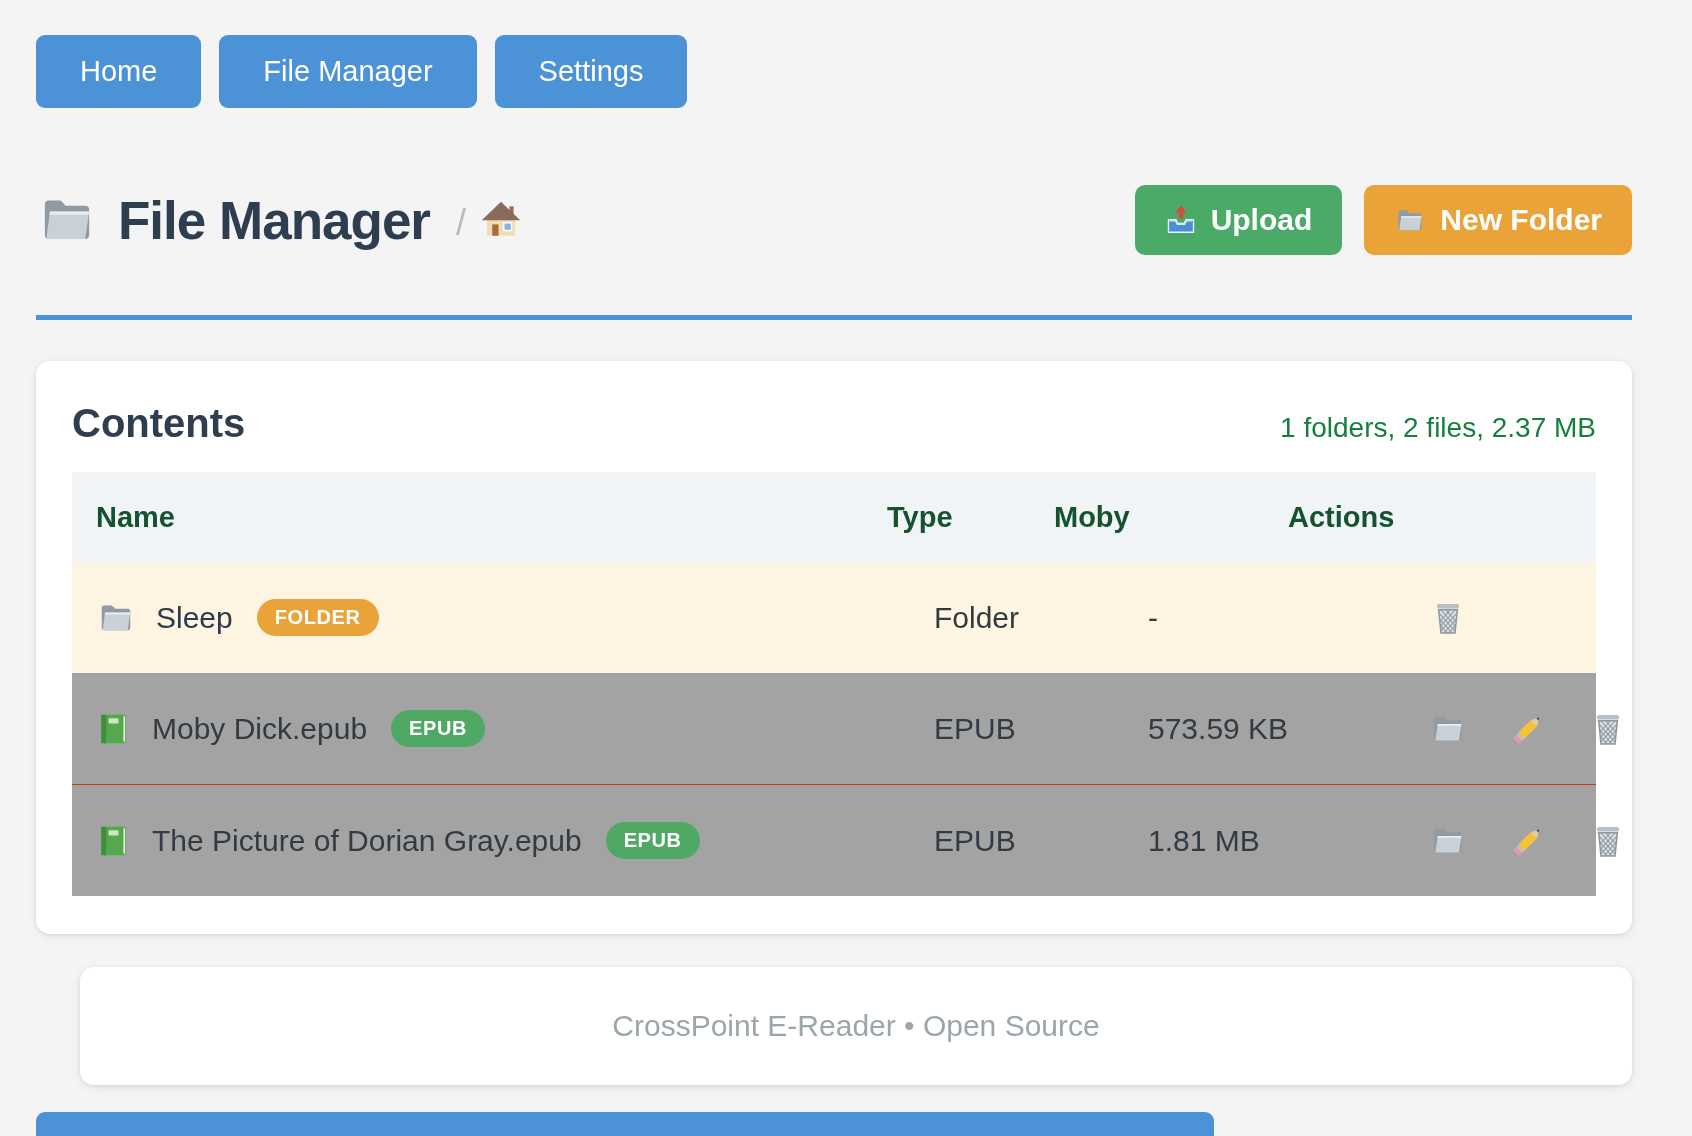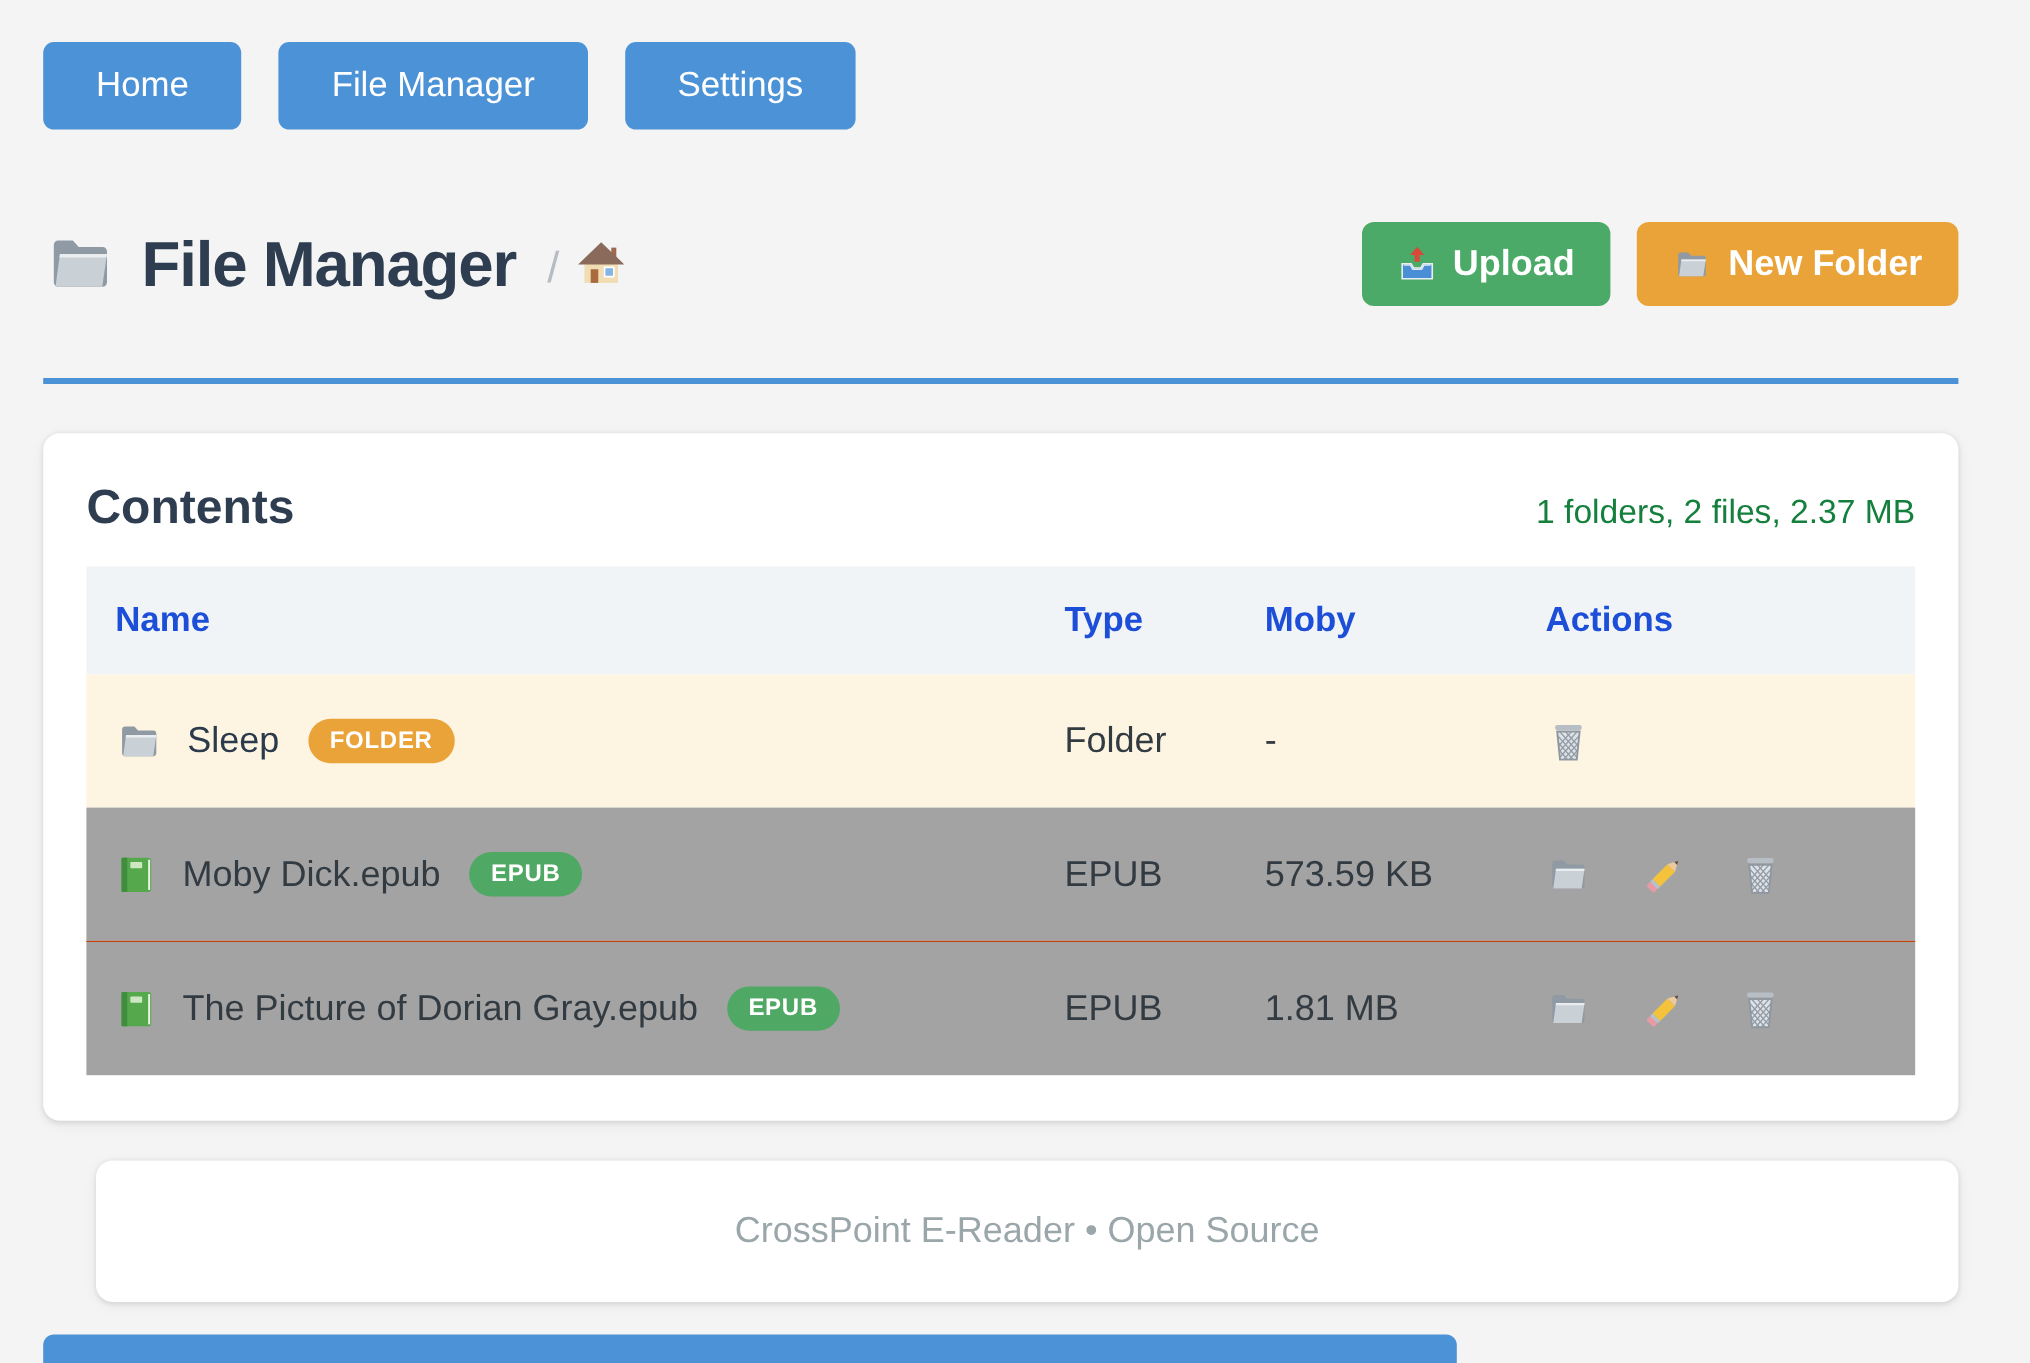--- a/index.html
+++ b/index.html
@@ -3,21 +3,21 @@
 <meta charset="utf-8">
 <style>
   html,body{margin:0;padding:0;overflow:hidden;}
   body{
     width:1692px;height:1136px;position:relative;
     background:#f4f4f5;
     font-family:"Liberation Sans","DejaVu Sans",sans-serif;
   }
   .container{position:absolute;left:36px;top:0;width:1596px;}
   
-  .nav{margin-top:35px;display:flex;gap:31px;}
+  .nav{margin-top:35px;display:flex;gap:18px;}
   .nav-btn{
     background:#4c92d6;color:#fff;font-size:29px;height:73px;padding:0 44px;
     border-radius:9px;display:flex;align-items:center;border:none;cursor:pointer;
     font-family:inherit;
   }
   
   .page-head{margin-top:77px;display:flex;justify-content:space-between;align-items:center;}
   .title-wrap{display:flex;align-items:center;}
   .page-title{font-size:53px;color:#2e3e50;font-weight:bold;margin:0 0 0 20px;letter-spacing:-1px;}
   .crumb-sep{color:#b6bcc2;font-size:36px;margin:6px 14px 0 26px;}
@@ -33,22 +33,22 @@
   
   .card{background:#fff;border-radius:14px;
     box-shadow:0 1px 4px rgba(0,0,0,.10),0 3px 12px rgba(0,0,0,.05);}
   .contents-card{margin-top:41px;padding:40px 36px 38px;}
   .card-head{display:flex;justify-content:space-between;align-items:baseline;}
   .card-title{font-size:40px;font-weight:bold;color:#2e3e50;}
   .card-summary{font-size:28px;color:#15803d;}
   
   .table{margin-top:26px;}
   .trow{display:grid;grid-template-columns:791px 167px 234px 1fr;align-items:center;padding-left:24px;}
-  .thead{background:#f1f4f6;height:90px;color:#1d4ed8;font-weight:bold;font-size:29px;}
-  .tr{height:111px;font-size:30px;color:#333b42;}
+  .thead{background:#f1f4f6;height:90px;color:#14532d;font-weight:bold;font-size:29px;}
+  .tr{height:111px;font-size:30px;color:#333b42;gap:47px;}
   .tr-folder{background:#fdf5e1;}
   .tr-epub{background:#a3a3a3;}
   .tr-divided{border-top:1px solid #c2410c;}
   .name-cell{display:flex;align-items:center;}
   .row-name{margin-left:20px;}
   .name-navy{color:#2c3a4d;}
   .badge{color:#fff;font-weight:bold;font-size:20px;letter-spacing:.6px;
     padding:7px 18px;border-radius:999px;margin-left:24px;white-space:nowrap;}
   .badge-folder{background:#eaa339;}
   .badge-epub{background:#4fa863;}

